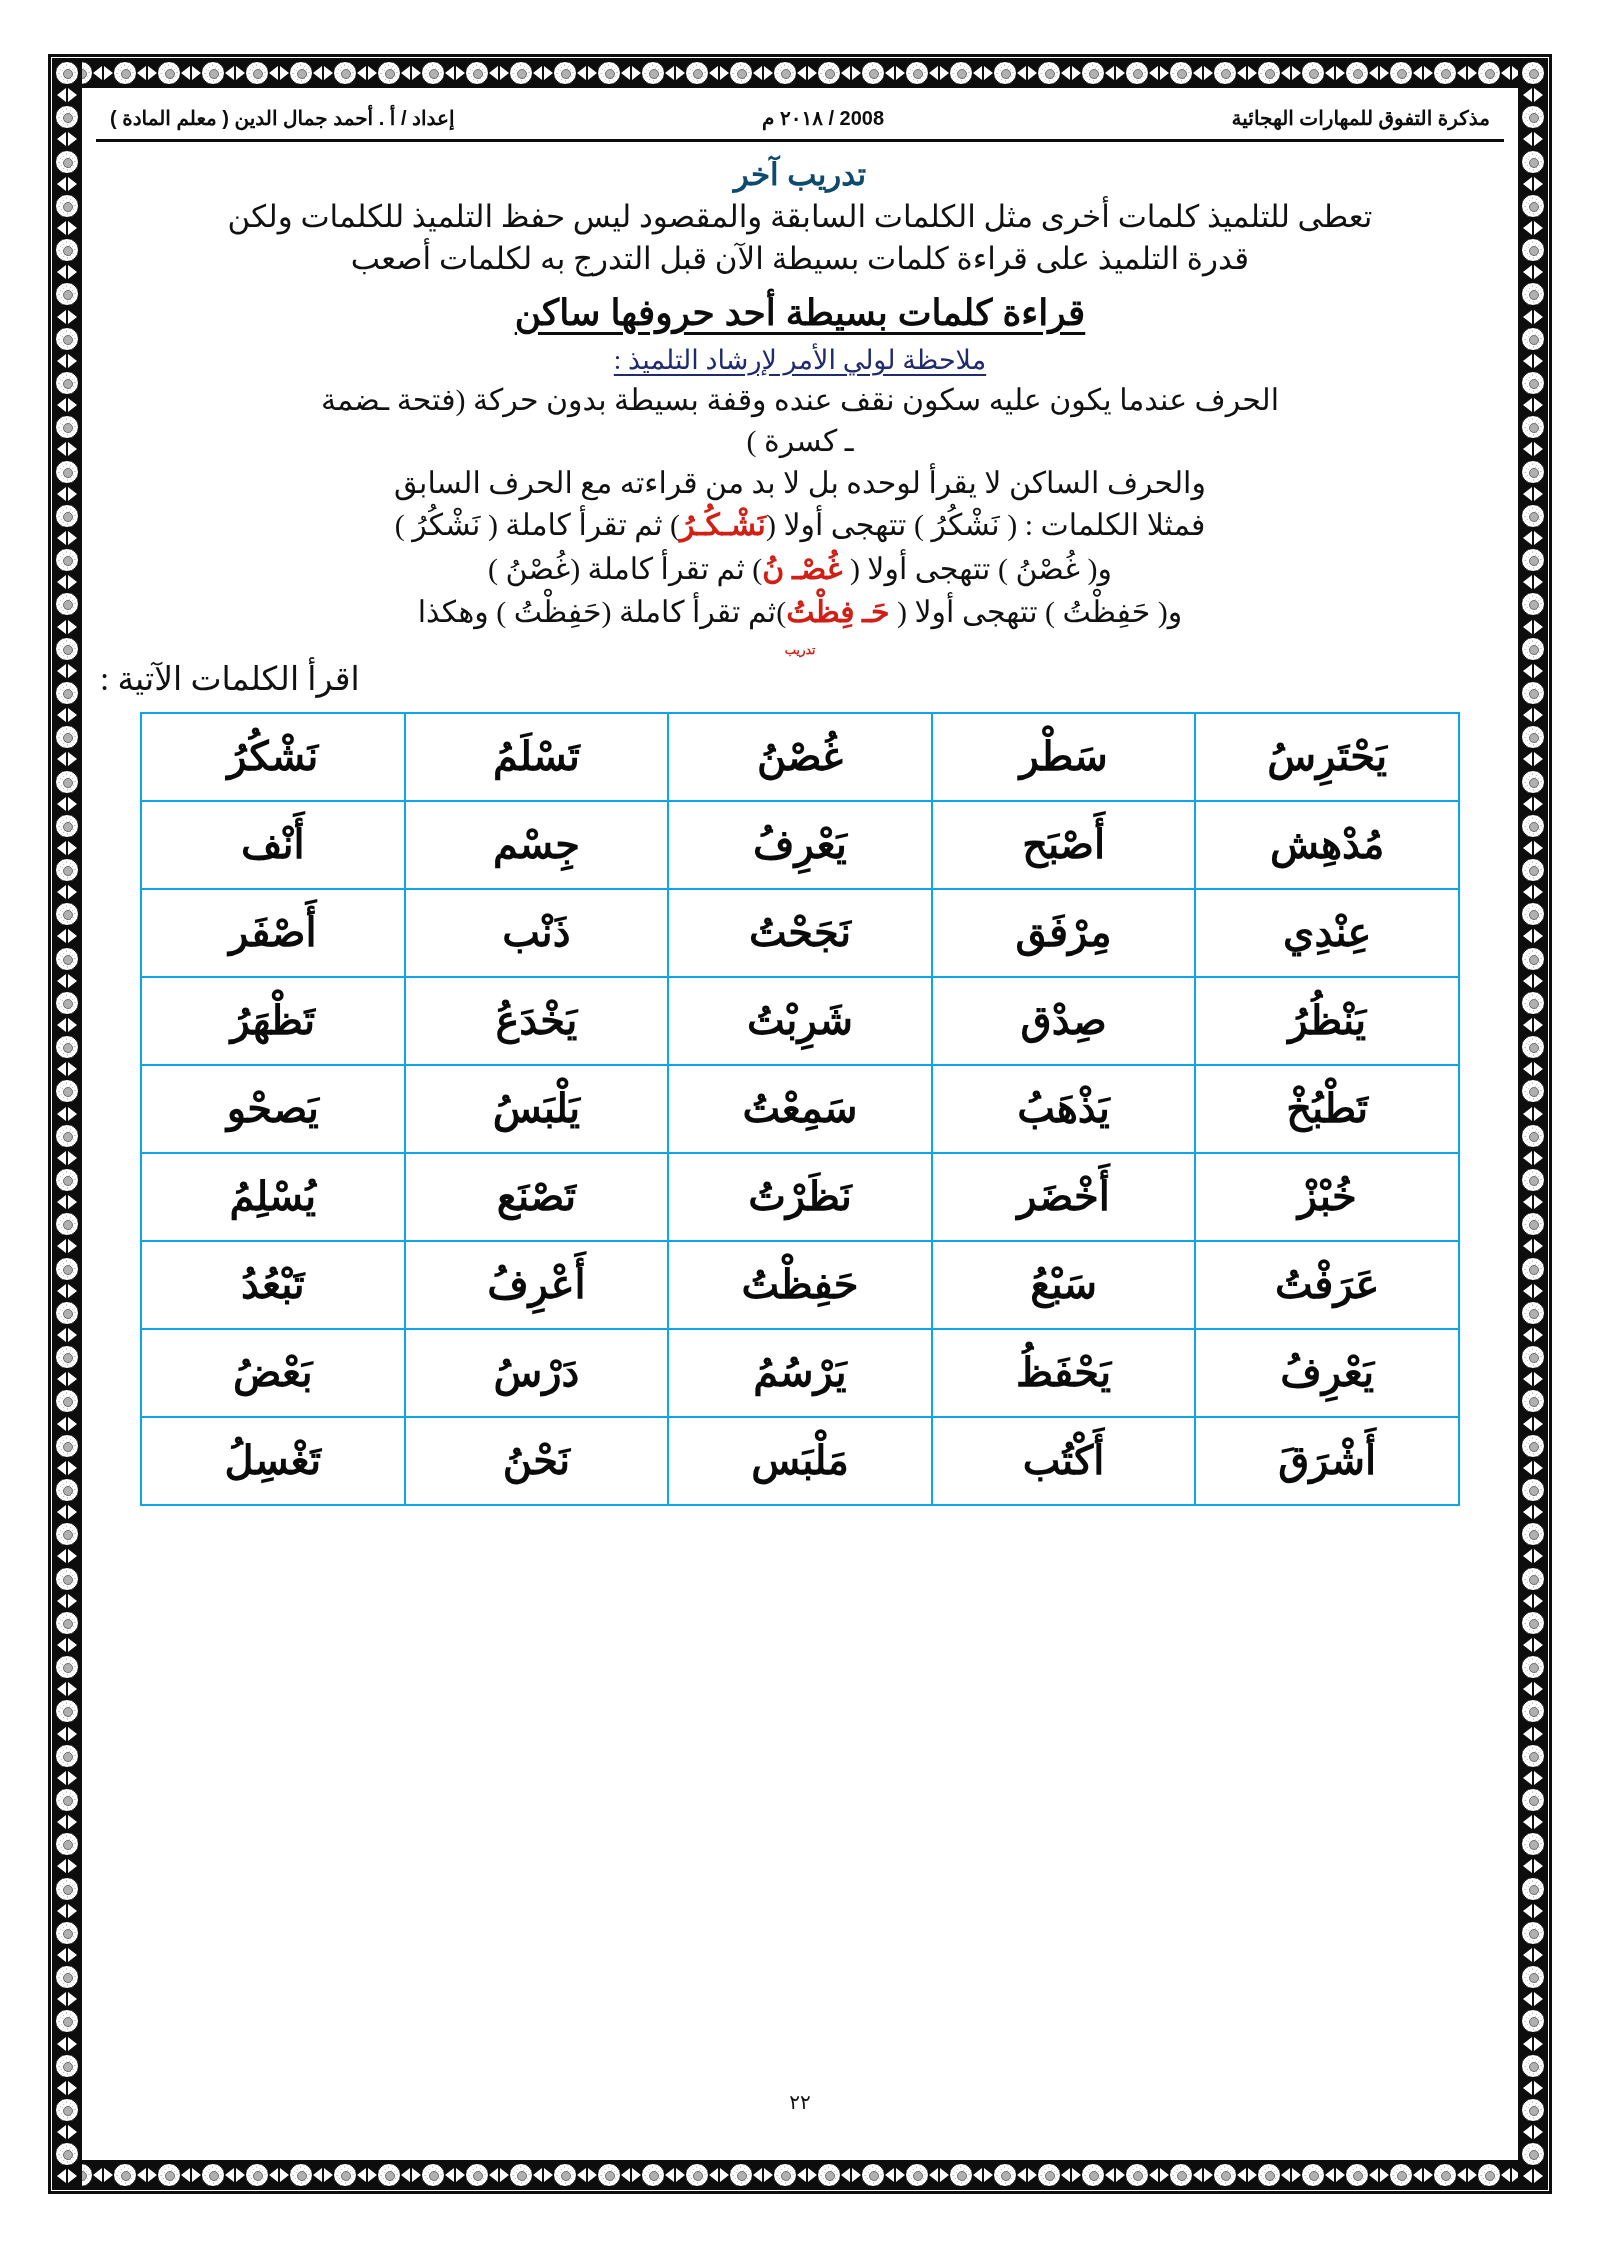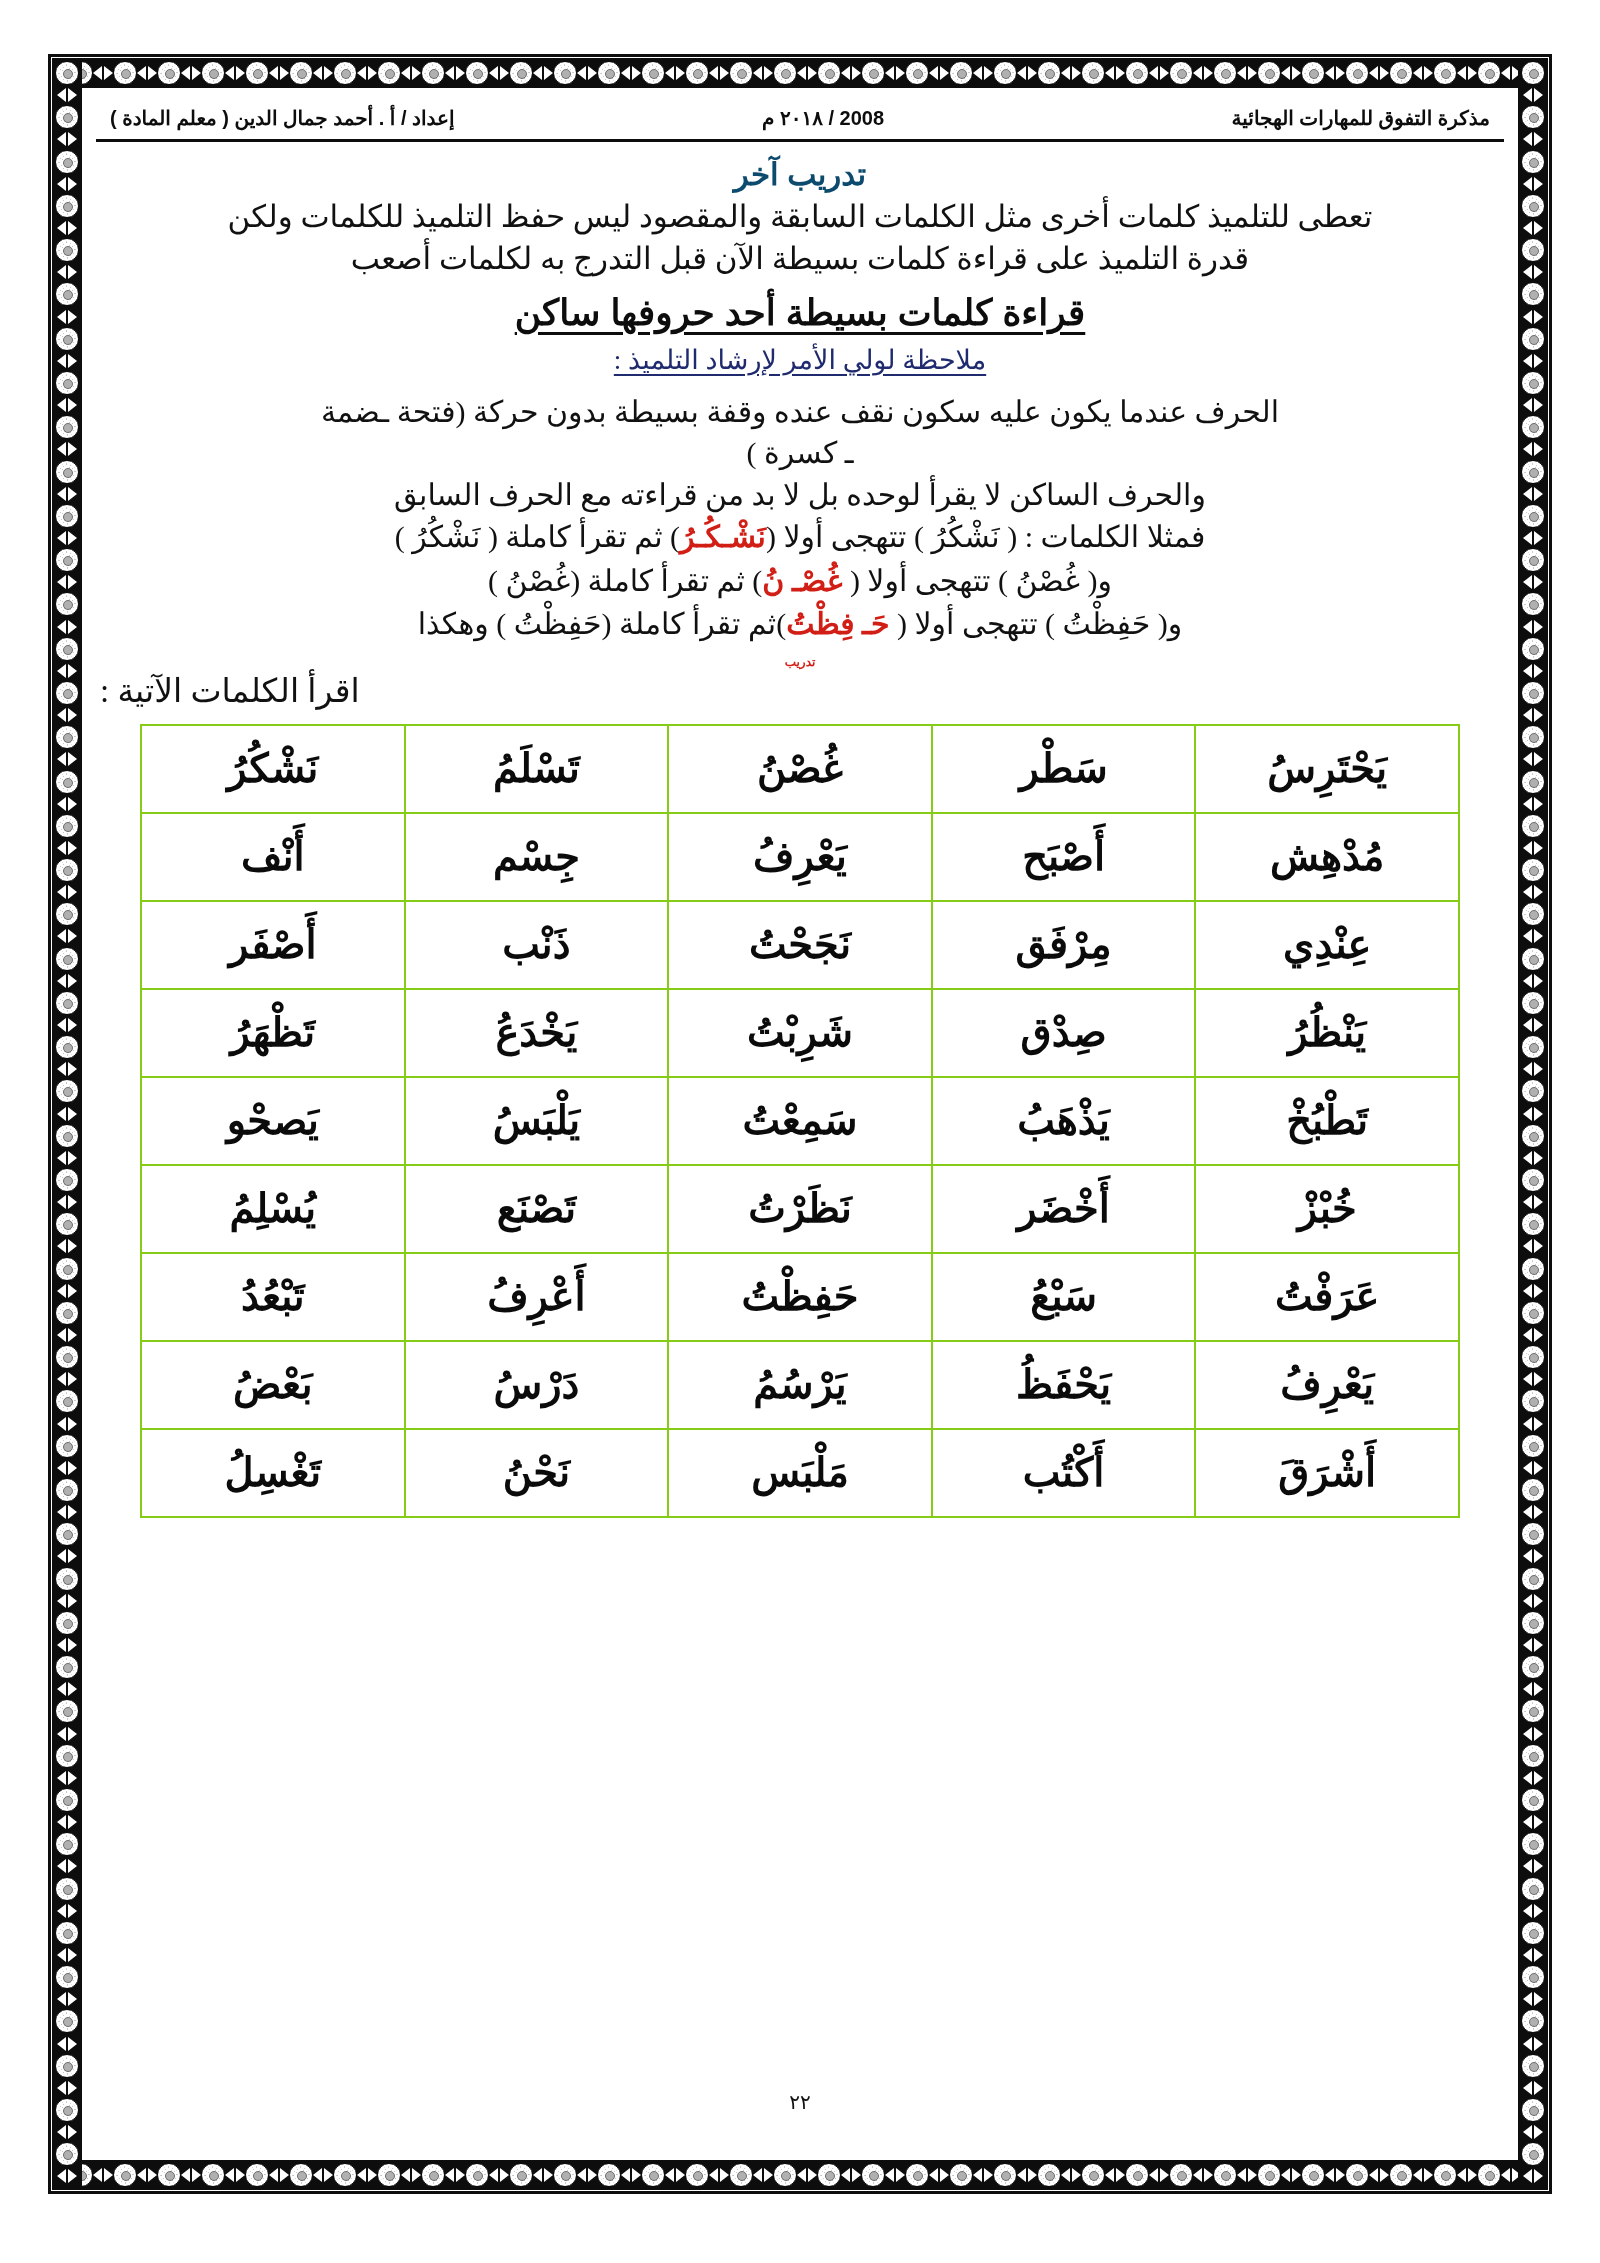--- a/index.html
+++ b/index.html
@@ -150,21 +150,21 @@
     text-underline-offset:7px;
     text-decoration-thickness:3px;
     margin:12px 0 10px 0;
   }
   .note-blue{
     font-family:"Liberation Serif", serif;
     font-size:27px;
     color:#1f2b6e;
     text-decoration:underline;
     text-underline-offset:5px;
-    margin:10px 0 16px 0;
+    margin:10px 0 4px 0;
     text-align:center;
   }
   .rule-line{
     font-family:"Liberation Serif", serif;
     font-size:30px;
     line-height:1.32;
     color:#111;
     margin:2px 0;
     text-align:center;
   }
@@ -197,21 +197,21 @@
   
   .word-table{
     border-collapse:collapse;
     margin:0 auto;
     width:1320px;
     direction:rtl;
     table-layout:fixed;
     background:#fff;
   }
   .word-table td{
-    border:2px solid #84cc16;
+    border:2px solid #0ea5e9;
     height:82px;
     text-align:center;
     vertical-align:middle;
     font-family:"Liberation Serif", serif;
     font-weight:bold;
     font-size:40px;
     color:#0b0b0b;
     padding:2px 6px;
     white-space:nowrap;
     overflow:hidden;

